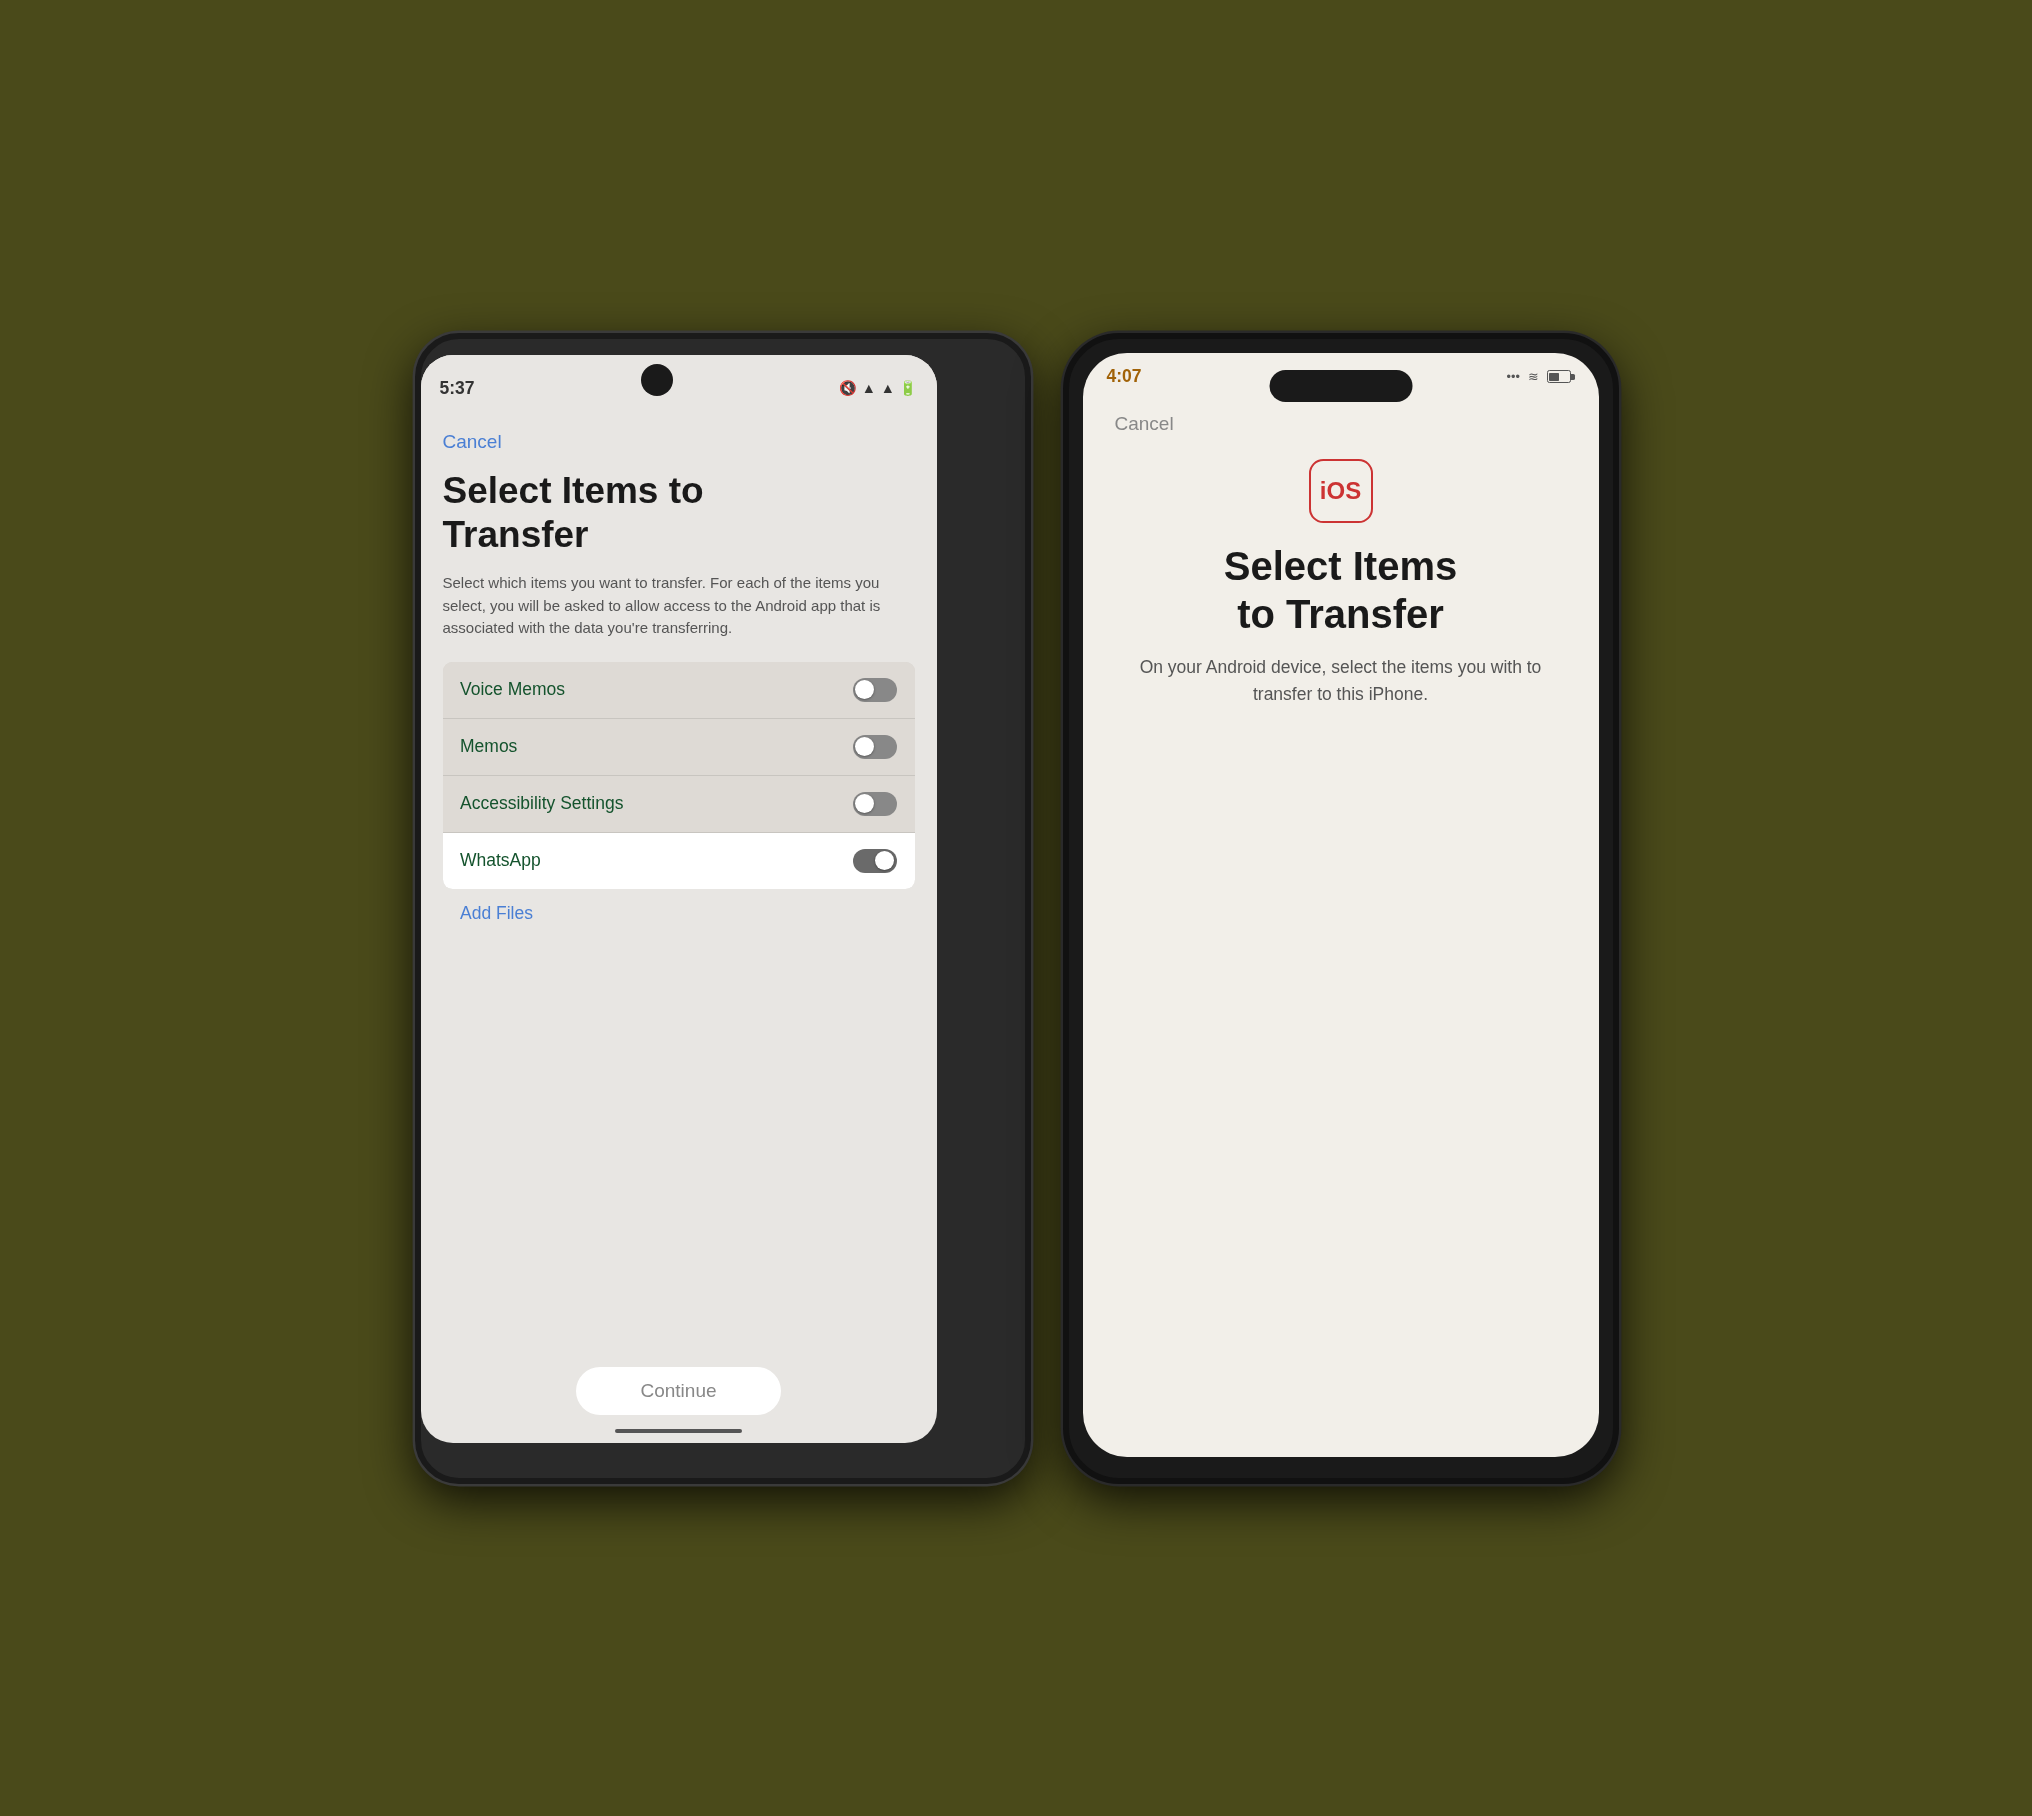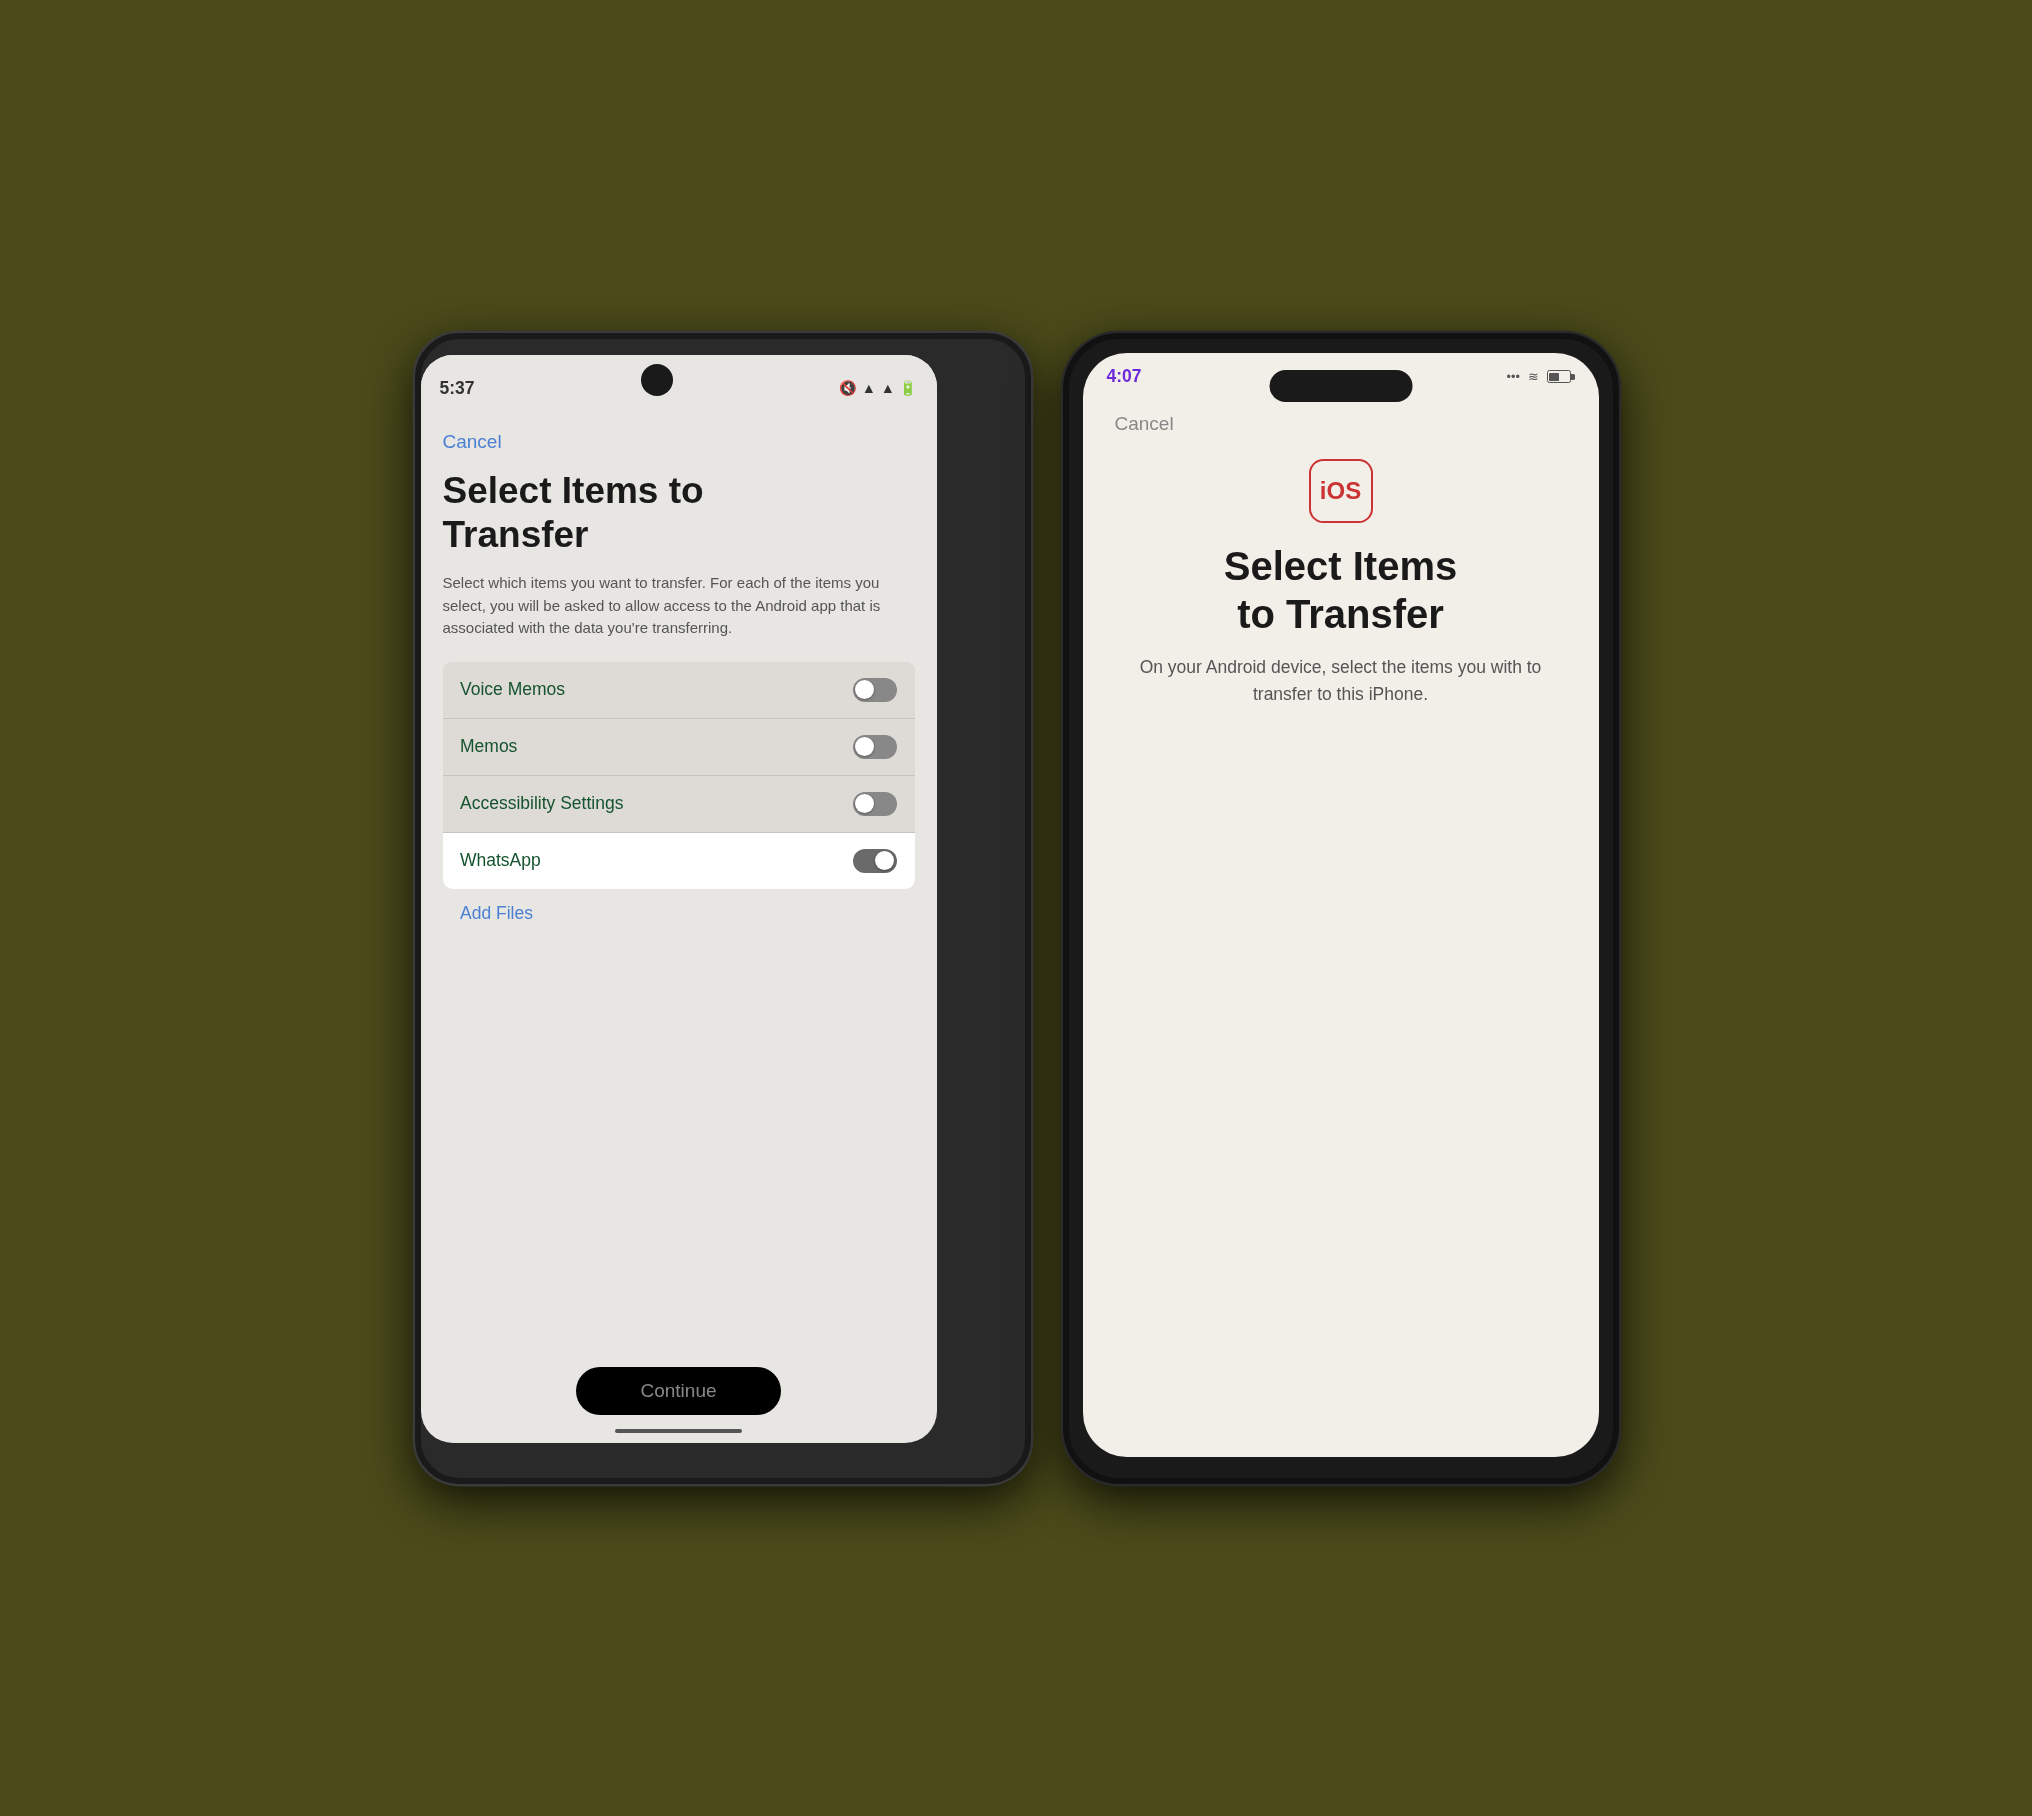--- a/index.html
+++ b/index.html
@@ -173,21 +173,21 @@
       cursor: pointer;
     }
 
     .continue-btn-wrap {
       display: flex;
       justify-content: center;
       padding: 16px 0 8px;
     }
 
     .continue-btn {
-      background: #000000;
+      background: #ffffff;
       color: #888;
       font-size: 19px;
       padding: 12.7px 64px;
       border-radius: 24px;
       border: none;
       cursor: not-allowed;
     }
 
     .android-home-bar {
       width: 127px;
@@ -219,21 +219,21 @@
       border-radius: 44px;
       margin-top: 14.3px;
       overflow: hidden;
       display: flex;
       flex-direction: column;
     }
 
     .iphone-time {
       font-size: 17.5px;
       font-weight: 600;
-      color: #6d28d9;
+      color: #a16207;
     }
 
     .dynamic-island {
       width: 143px;
       height: 32px;
       background: #1a1a1a;
       border-radius: 16px;
       position: absolute;
       top: 17.5px;
       left: 50%;

